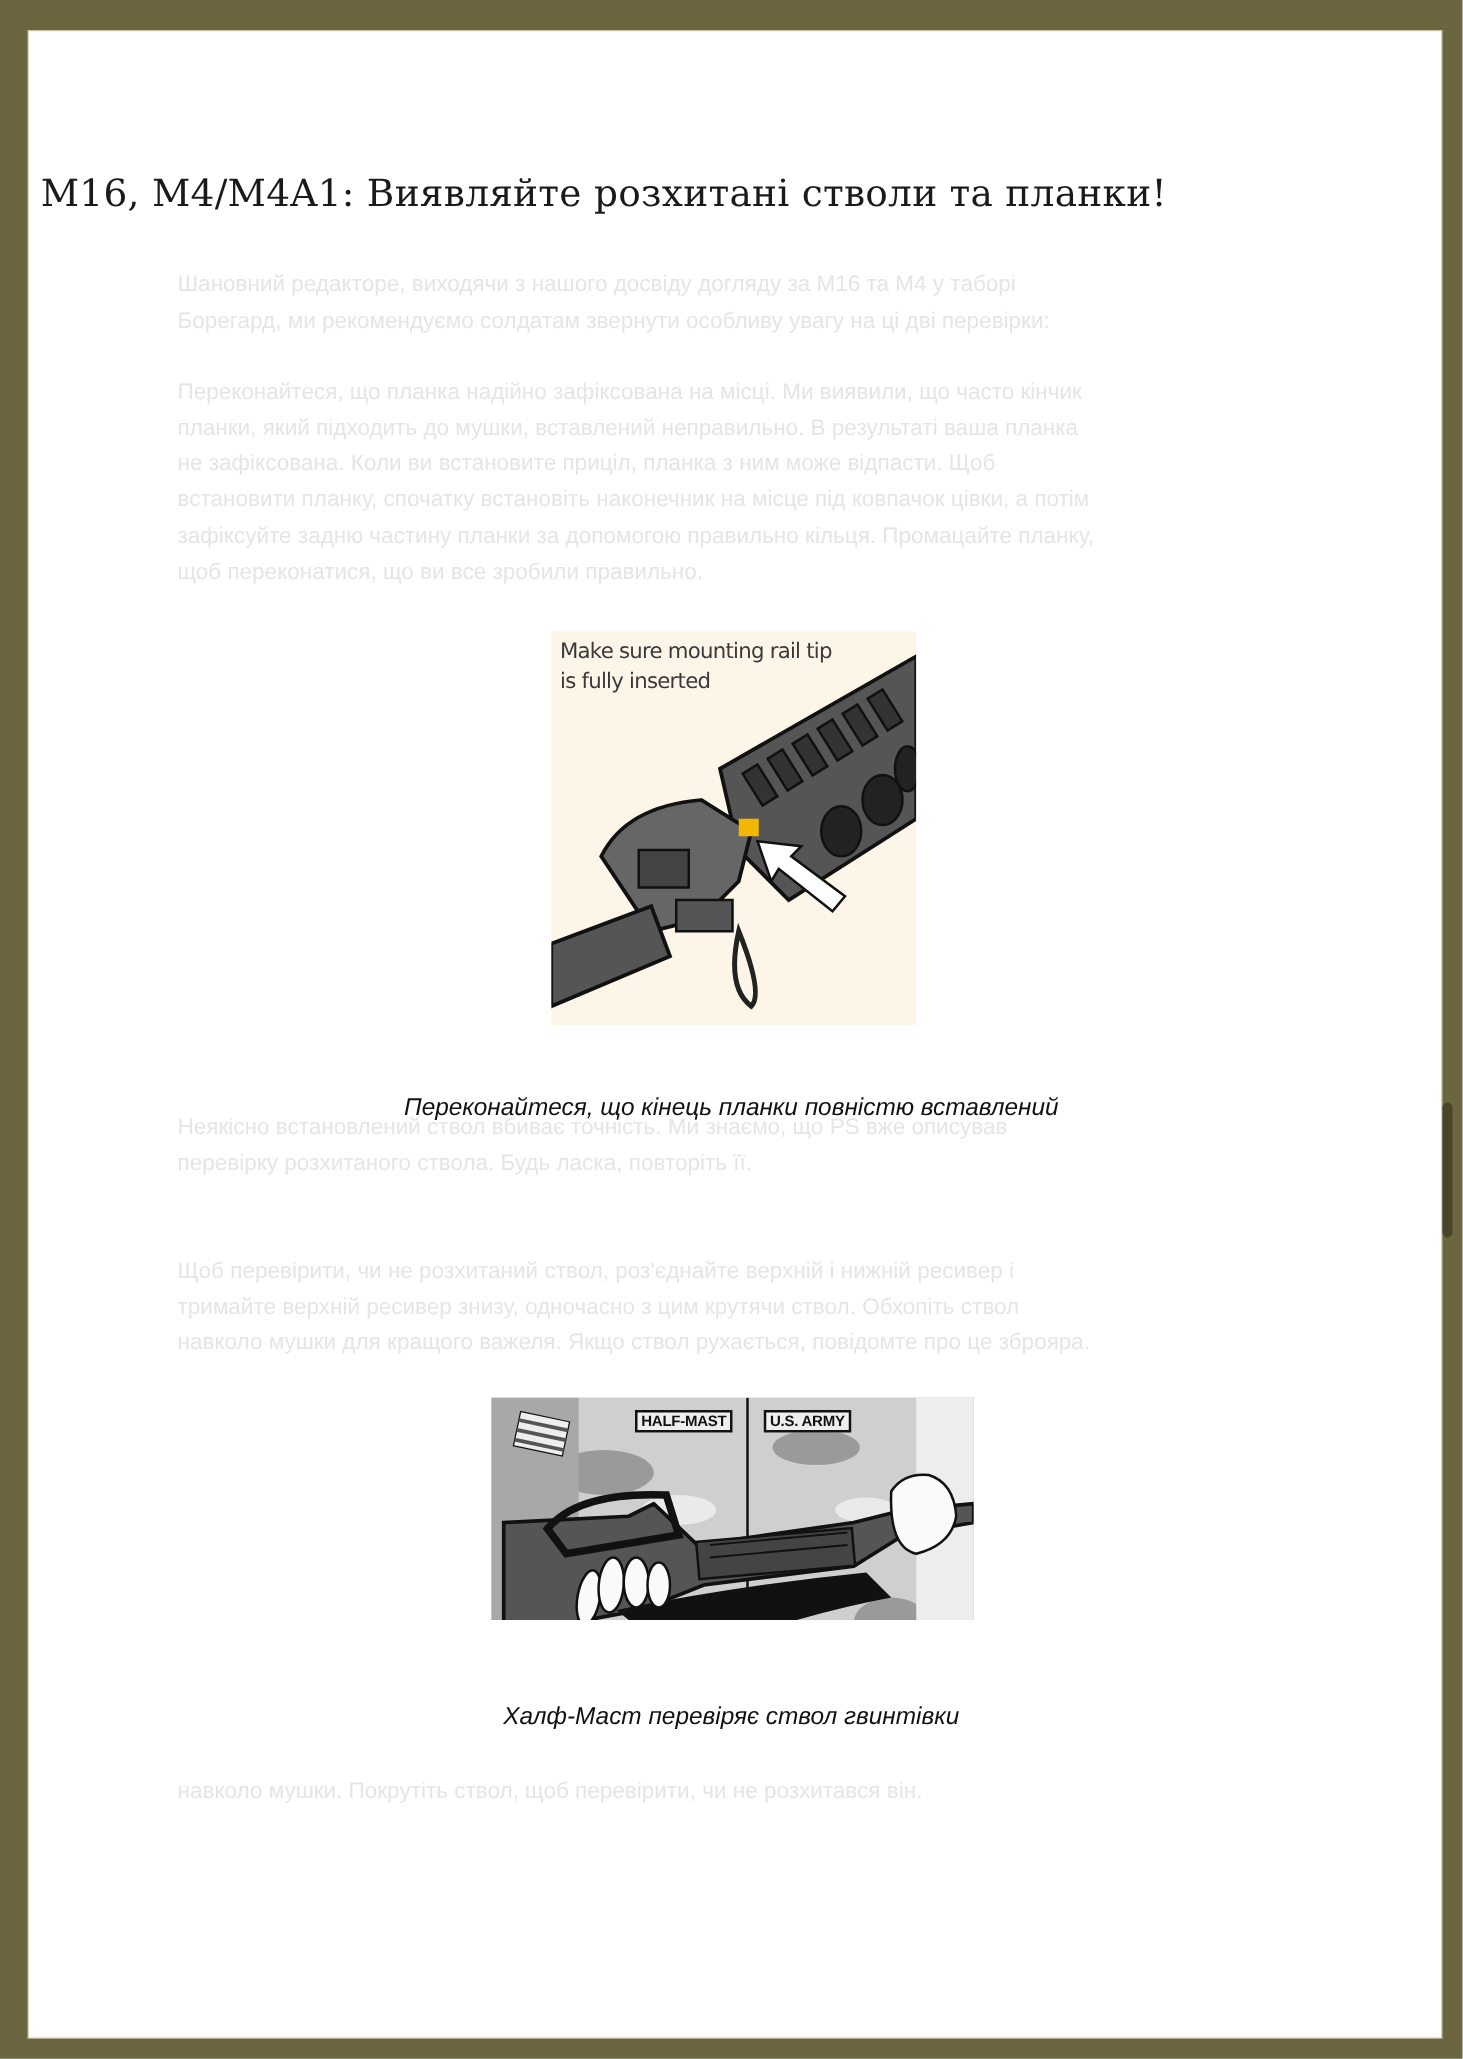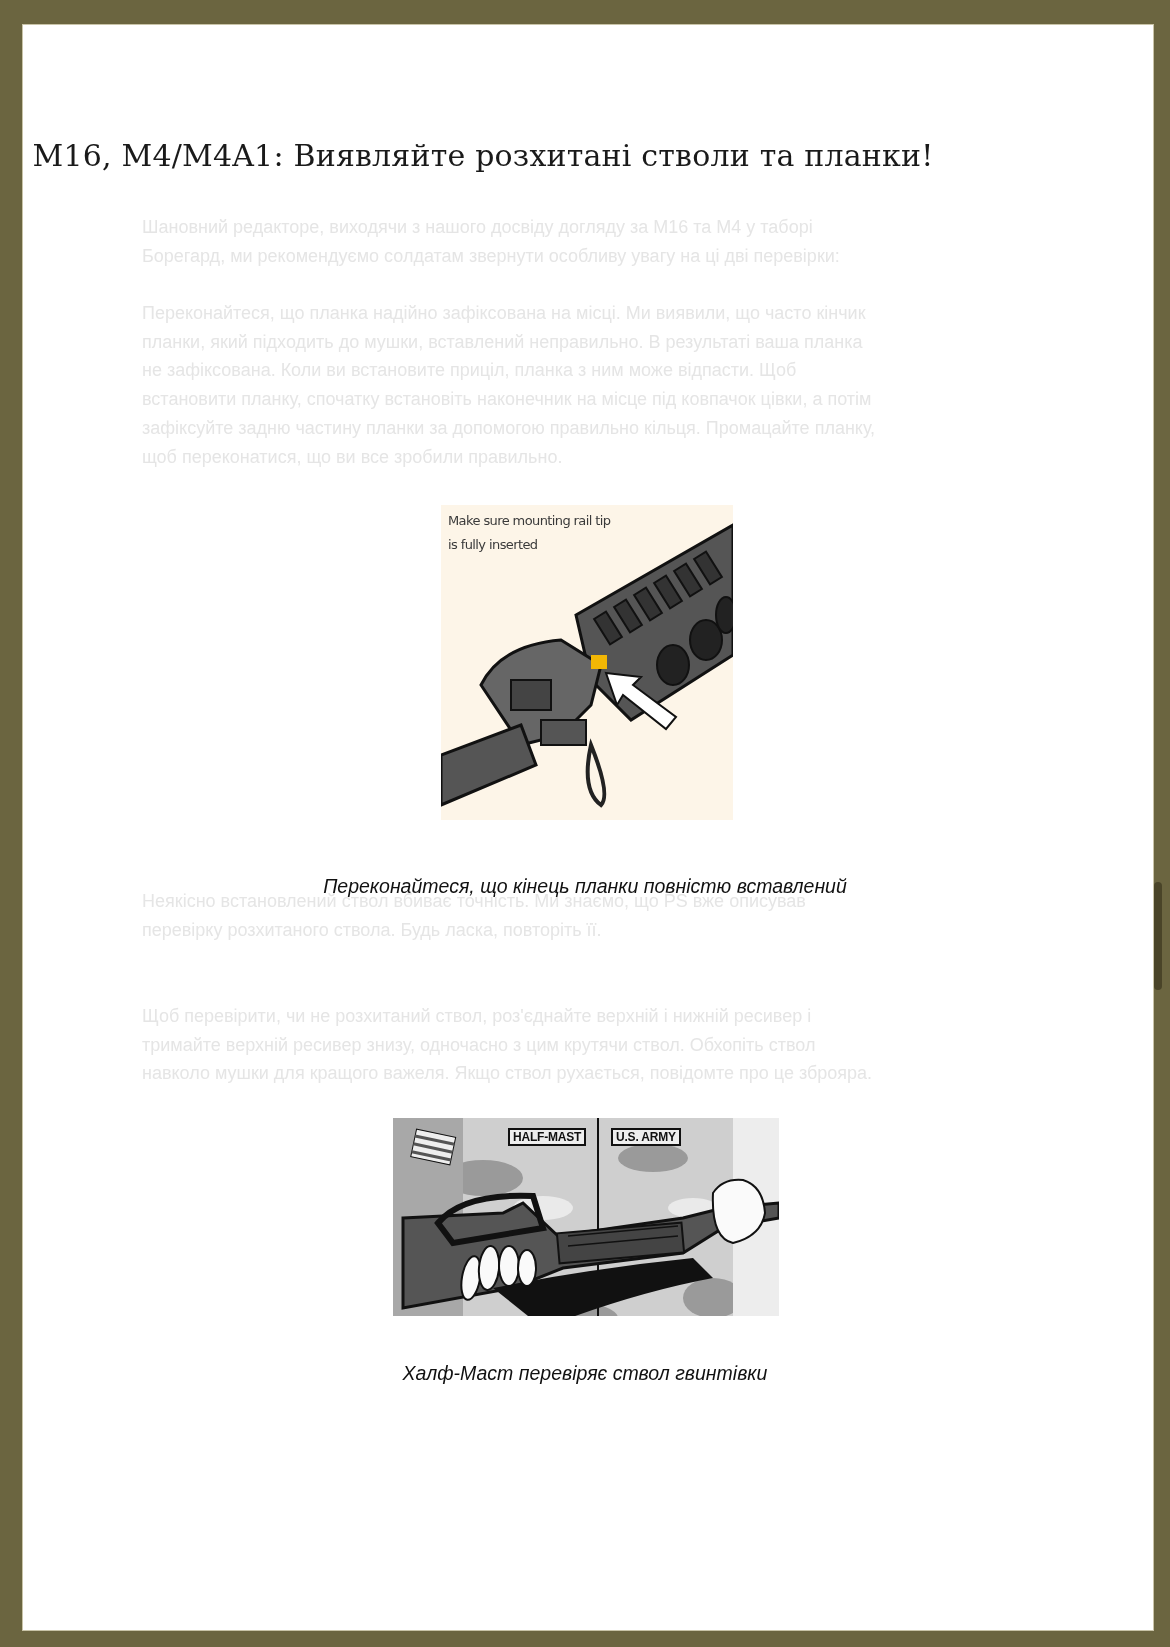--- a/index.html
+++ b/index.html
@@ -30,24 +30,24 @@
       font-size: 18px; line-height: 28.7px; color: #e5e5e5;
     }
     .para span { display: block; white-space: nowrap; }
     .caption {
       position: absolute; left: 0; width: 1170px; text-align: center;
       font-style: italic; font-size: 19.5px; color: #111;
     }
     .figure { position: absolute; overflow: hidden; }
     .fig1 { left: 441px; top: 505px; width: 292px; height: 315px; background: #fdf5e8; }
     .fig1 .label {
-      position: absolute; left: 7px; top: 4px; font-size: 13px; line-height: 24px; color: #3a3a3a;
+      position: absolute; left: 7px; top: 4px; font-size: 17px; line-height: 24px; color: #3a3a3a;
       font-family: "DejaVu Sans", sans-serif; letter-spacing: -0.6px;
     }
-    .fig2 { left: 393px; top: 1118px; width: 386px; height: 198px; background: #d8d8d8; }
+    .fig2 { left: 393px; top: 1118px; width: 386px; height: 178px; background: #d8d8d8; }
     .tag {
       position: absolute; border: 2px solid #111; background: #eee; font-weight: bold;
       font-size: 12px; padding: 0 3px; color: #111; letter-spacing: -0.2px;
     }
   </style>
 </head>
 <body>
 
 <div class="page"></div>
 
@@ -158,17 +158,18 @@
       <ellipse cx="134" cy="150" rx="9" ry="18"></ellipse>
       <path d="M320,75 Q330,60 350,62 Q370,68 372,95 Q368,118 340,125 Q318,120 320,75 Z"></path>
     </g>
   </svg>
   <div class="tag" style="left:115px;top:10px;">HALF-MAST</div>
   <div class="tag" style="left:218px;top:10px;">U.S. ARMY</div>
 </div>
 <div class="caption" style="top:1362px;">Халф-Маст перевіряє ствол гвинтівки</div>
 
 <div class="para" style="top:1418px;">
+  <span>навколо мушки. Покрутіть ствол, щоб перевірити, чи не розхитався він.</span>
 </div>
 
 <div class="scrollbar">
   <div class="scroll-thumb"></div>
 </div>
 
 </body></html>

